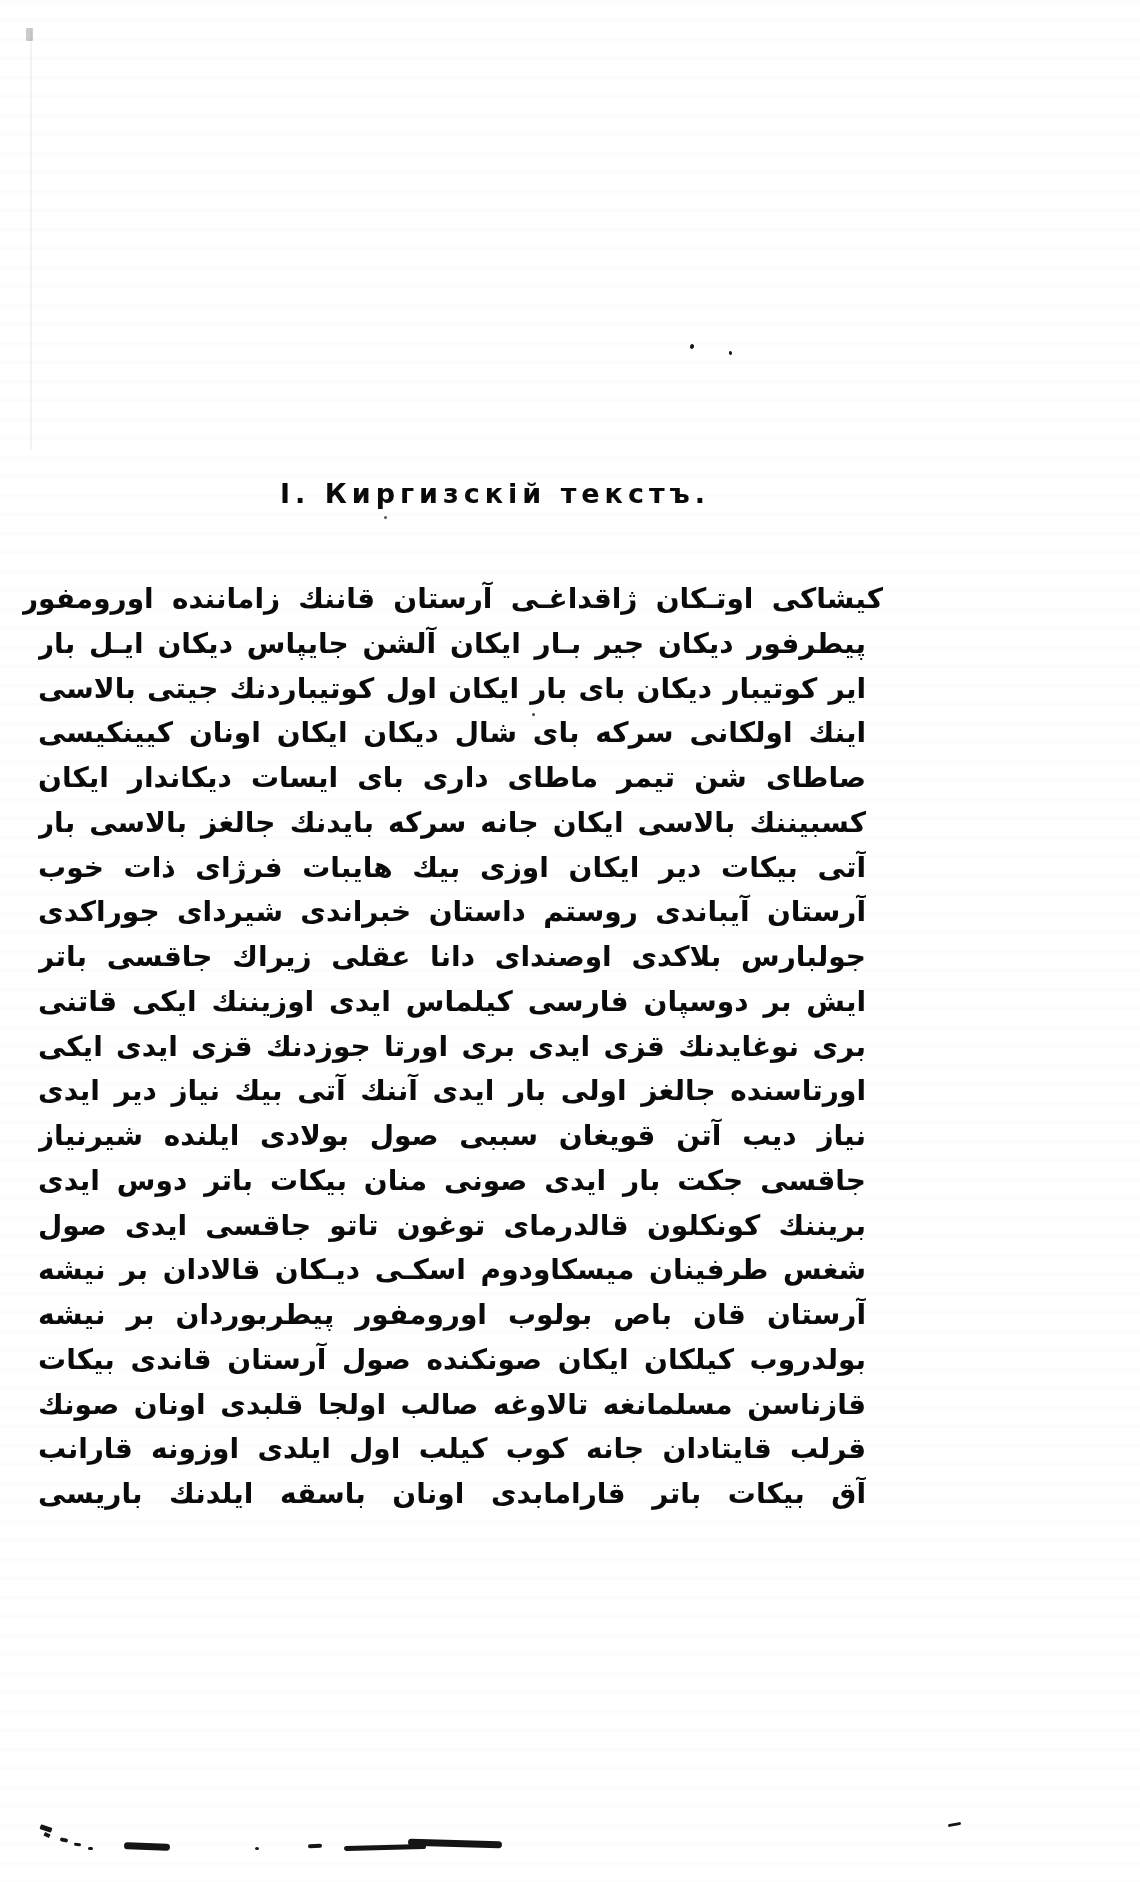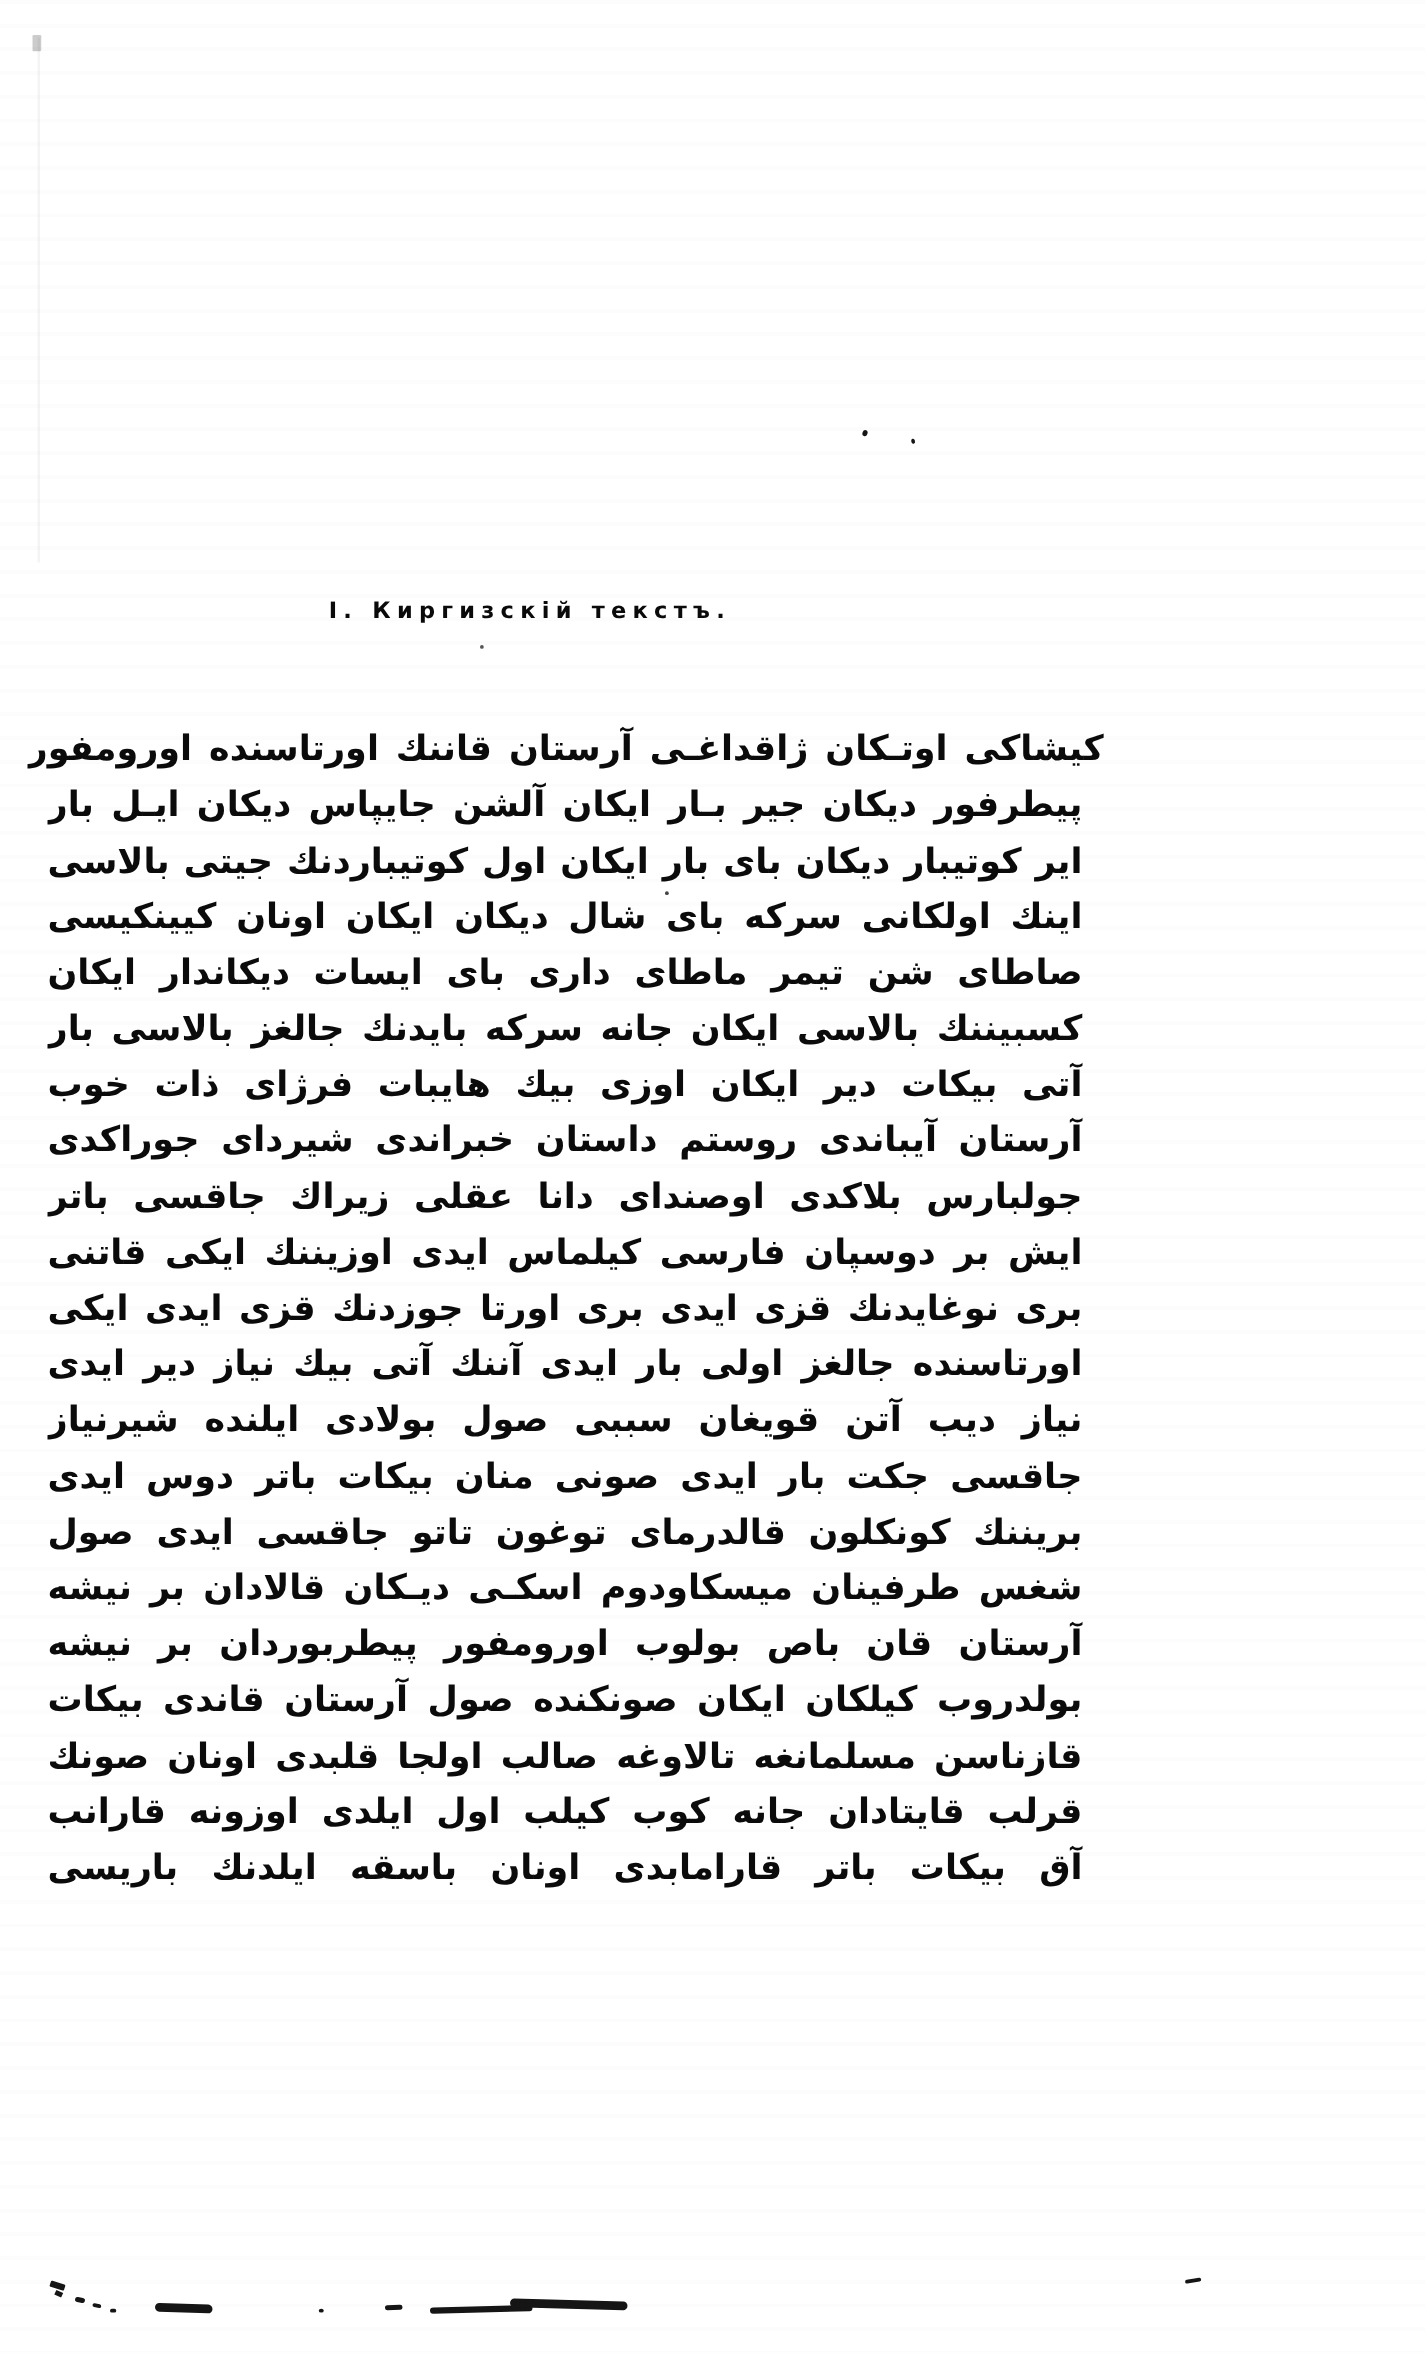--- a/index.html
+++ b/index.html
@@ -18,25 +18,25 @@
       rgba(0,0,0,0.012) 0px, rgba(0,0,0,0.012) 3px,
       rgba(0,0,0,0) 3px, rgba(0,0,0,0) 19px
     );
     overflow: hidden;
     font-family: "DejaVu Sans", sans-serif;
   }
 
   
   .heading {
     position: absolute;
-    left: 263px;
+    left: 280px;
     top: 478px;
     margin: 0;
     font-family: "DejaVu Sans", sans-serif;
-    font-size: 18px;
+    font-size: 27px;
     font-weight: bold;
     letter-spacing: 5px;
     color: #0a0a0a;
     white-space: nowrap;
   }
 
   
   .textblock {
     position: absolute;
     left: 38px;
@@ -87,21 +87,21 @@
   <div class="edge-line"></div>
 
   <div class="mark dot-s" style="left:690px; top:344px; width:4px; height:5px; transform:rotate(20deg);"></div>
   <div class="mark dot-s" style="left:729px; top:351px; width:3px; height:4px; transform:rotate(-15deg);"></div>
   <div class="mark dot-s" style="left:384px; top:516px; width:3px; height:3px; background:#555;"></div>
   <div class="mark dot-s" style="left:532px; top:713px; width:3px; height:3px; background:#444;"></div>
 
   <h1 class="heading">I. Киргизскій текстъ.</h1>
 
   <div class="textblock">
-    <div class="tline outdent">كيشاكى اوتـكان ژاقداغـى آرستان قاننك اورتاسنده اورومفور</div>
+    <div class="tline outdent">كيشاكى اوتـكان ژاقداغـى آرستان قاننك زاماننده اورومفور</div>
     <div class="tline">پيطرفور ديكان جير بـار ايكان آلشن جايپاس ديكان ايـل بار ايكان</div>
     <div class="tline">اير كوتيبار ديكان باى بار ايكان اول كوتيباردنك جيتى بالاسى بار ايكان</div>
     <div class="tline">اينك اولكانى سركه باى شال ديكان ايكان اونان كيينكيسى صارى باى</div>
     <div class="tline">صاطاى شن تيمر ماطاى دارى باى ايسات ديكاندار ايكان باريسى بر</div>
     <div class="tline">كسبيننك بالاسى ايكان جانه سركه بايدنك جالغز بالاسى بار ايكان آننك</div>
     <div class="tline">آتى بيكات دير ايكان اوزى بيك هايبات فرژاى ذات خوب عديلات</div>
     <div class="tline">آرستان آيباندى روستم داستان خبراندى شيرداى جوراكدى بالوان</div>
     <div class="tline">جولبارس بلاكدى اوصنداى دانا عقلى زيراك جاقسى باتر جكت ايدى</div>
     <div class="tline">ايش بر دوسپان فارسى كيلماس ايدى اوزيننك ايكى قاتنى بار ايدى</div>
     <div class="tline">برى نوغايدنك قزى ايدى برى اورتا جوزدنك قزى ايدى ايكى قاتننك</div>

